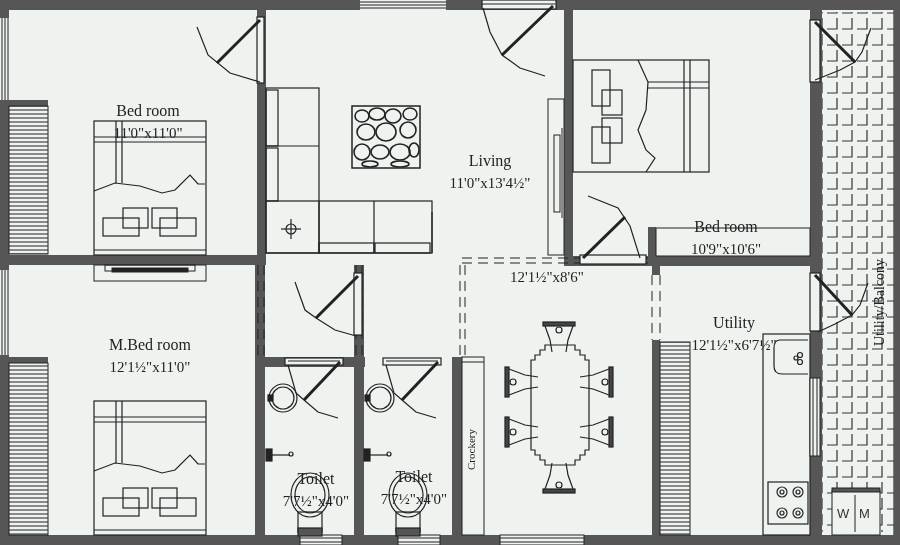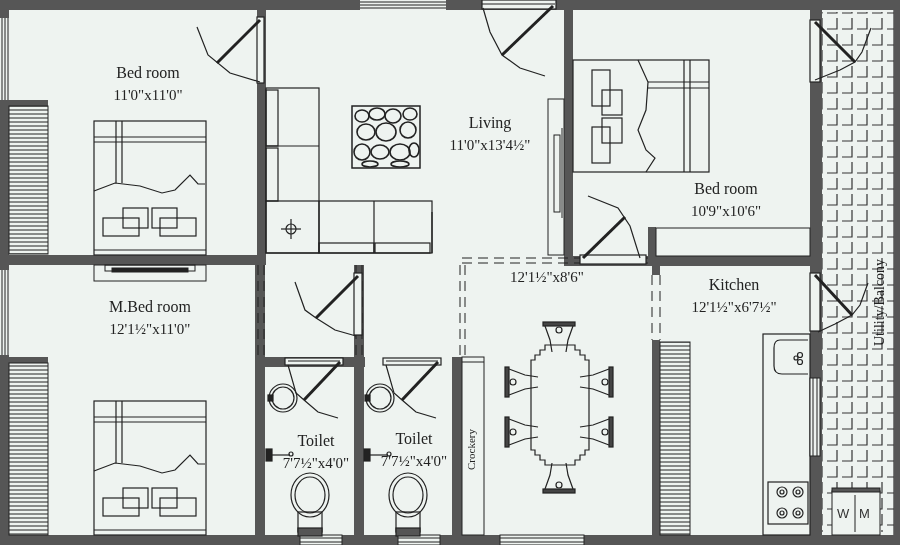--- a/index.html
+++ b/index.html
@@ -1,19 +1,19 @@
 <!DOCTYPE html>
 <html><head>
 <meta charset="utf-8">
 <style>
   html,body{margin:0;padding:0;background:#eef3f0;}
   body{width:900px;height:545px;overflow:hidden;position:relative;font-family:"Liberation Serif","DejaVu Serif",serif;}
   #plan{position:absolute;left:0;top:0;}
   .lbl{position:absolute;color:#222;font-size:15px;text-align:center;line-height:22px;white-space:nowrap;}
-  .lbl .n{display:block;font-size:16px;}
+  .lbl .n{display:block;font-size:16px;margin-top:38px;}
   .lbl .d{display:block;font-size:15px;}
   .vlabel{position:absolute;color:#222;font-size:14px;transform:rotate(-90deg);transform-origin:left top;white-space:nowrap;}
   .small-v{font-size:11px;}
   .wm{position:absolute;font-family:"Liberation Sans",sans-serif;font-size:13px;color:#333;}
 </style>
 </head>
 <body>
 
 <svg id="plan" width="900" height="545" viewBox="0 0 900 545" xmlns="http://www.w3.org/2000/svg">
   <defs>
@@ -367,19 +367,19 @@
   <span class="d">7'7½"x4'0"</span>
 </div>
 <div class="lbl" style="left:364px;top:428px;width:100px;">
   <span class="n">Toilet</span>
   <span class="d">7'7½"x4'0"</span>
 </div>
 <div class="lbl" style="left:487px;top:266px;width:120px;">
   <span class="d">12'1½"x8'6"</span>
 </div>
 <div class="lbl" style="left:674px;top:274px;width:120px;">
-  <span class="n">Kitchen</span>
+  <span class="n">Utility</span>
   <span class="d">12'1½"x6'7½"</span>
 </div>
 <div class="vlabel" style="left:872px;top:346px;">Utility/Balcony</div>
 <div class="vlabel small-v" style="left:465px;top:470px;">Crockery</div>
 <div class="wm" style="left:837px;top:506px;">W</div>
 <div class="wm" style="left:859px;top:506px;">M</div>
 
 </body></html>

